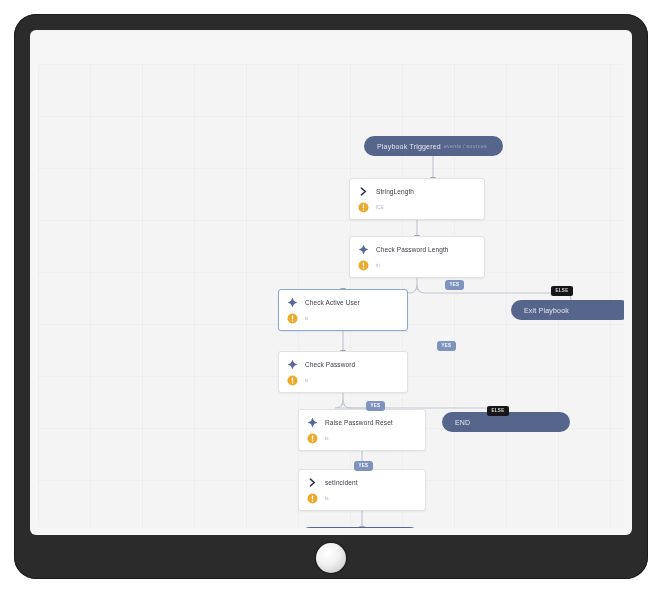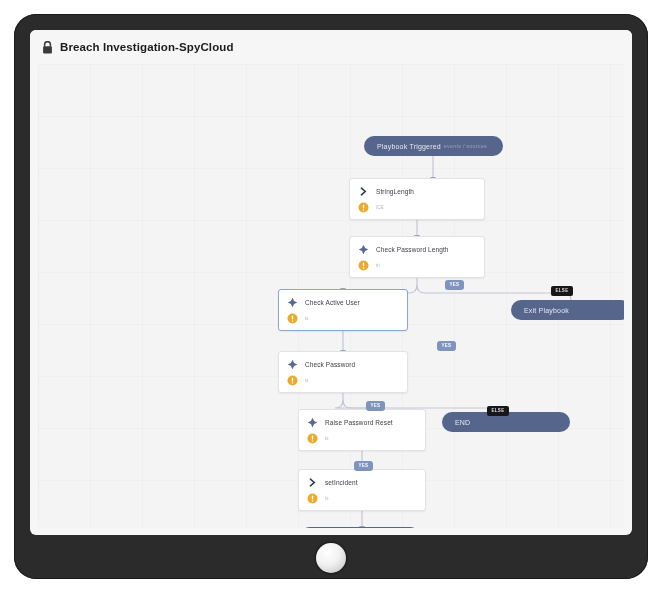--- a/index.html
+++ b/index.html
@@ -145,27 +145,20 @@
   .branch-yes  { background: #7e93bd; color: #ffffff; }
   .branch-else { background: #17171a; color: #dcdce2; border-radius: 2px; }
 </style>
 </head>
 <body>
 
 <div id="device-frame">
 
   <div id="device-screen">
 
-    <div id="app-header">
-      <svg id="lock-icon" viewBox="0 0 11 13">
-        <path d="M2.6 5.4V3.6a2.9 2.9 0 0 1 5.8 0v1.8" fill="none" stroke="#3a3a3a" stroke-width="1.5"></path>
-        <rect x="1.1" y="5.2" width="8.8" height="7.2" rx="1.2" fill="#3a3a3a"></rect>
-      </svg>
-      <span id="page-title">Breach Investigation-SpyCloud</span>
-    </div>
 
     <div id="canvas">
 
       <svg id="edges" viewBox="0 0 586 464">
         <g fill="none" stroke="#c3c7d2" stroke-width="1.2">
 
           <path d="M395 92 L395 114"></path>
 
           <path d="M379 155 L379 172"></path>
 

